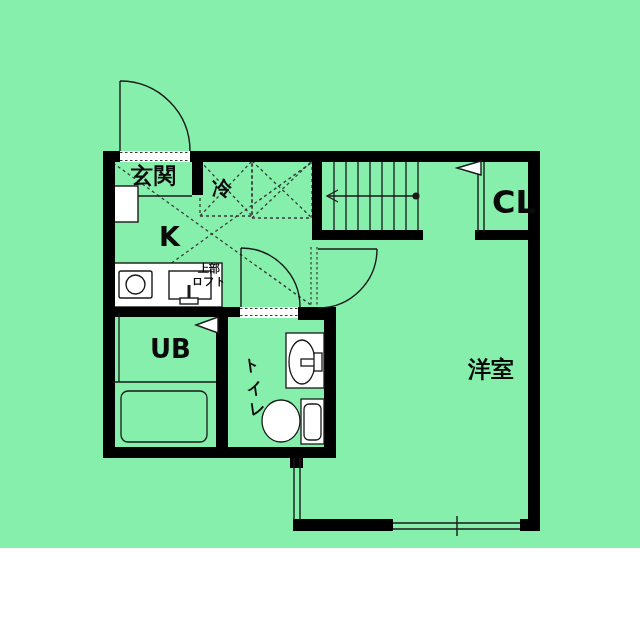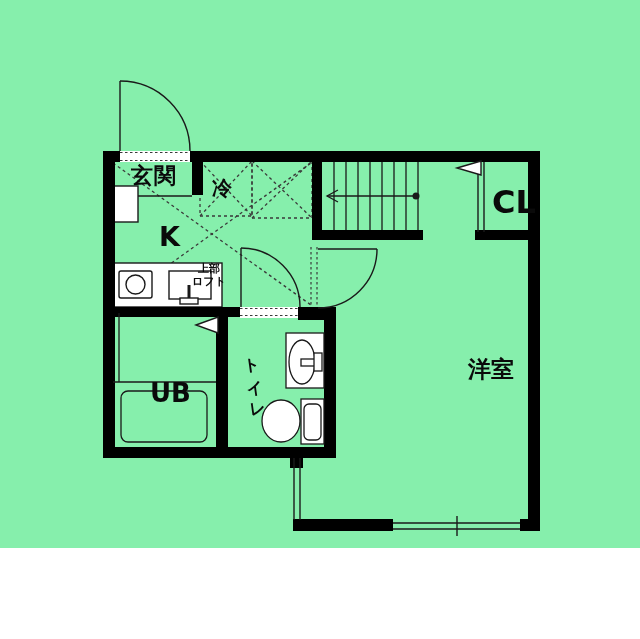--- a/index.html
+++ b/index.html
@@ -7,21 +7,21 @@
     position:relative;width:640px;height:548px;background:#86efac;overflow:hidden;
     font-family:"DejaVu Sans","Liberation Sans",sans-serif;color:#000;
   }
   #plan-svg{position:absolute;left:0;top:0;}
   .lbl{position:absolute;white-space:nowrap;color:#0a0a0a;}
   .lbl-genkan{left:131px;top:161px;font-size:22px;font-weight:700;letter-spacing:1px;}
   .lbl-rei{left:212px;top:175px;font-size:20px;font-weight:700;}
   .lbl-k{left:159px;top:221px;font-size:27px;font-weight:700;}
   .lbl-loft{left:190px;top:220px;width:38px;text-align:center;font-size:11px;line-height:12.5px;font-weight:600;margin-top:43px;}
   .lbl-cl{left:492px;top:183px;font-size:32px;font-weight:700;}
-  .lbl-ub{left:150px;top:334px;font-size:26px;font-weight:700;margin-top:44px;}
+  .lbl-ub{left:150px;top:334px;font-size:26px;font-weight:700;}
   .lbl-toilet{
     left:238px;top:347px;font-size:16px;font-weight:600;
     writing-mode:vertical-rl;text-orientation:upright;letter-spacing:4px;
     transform:rotate(-8deg);transform-origin:top center;
   }
   .lbl-room{left:362px;top:356px;width:152px;text-align:right;font-size:23px;line-height:26px;font-weight:700;}
 </style>
 </head>
 <body>
 

